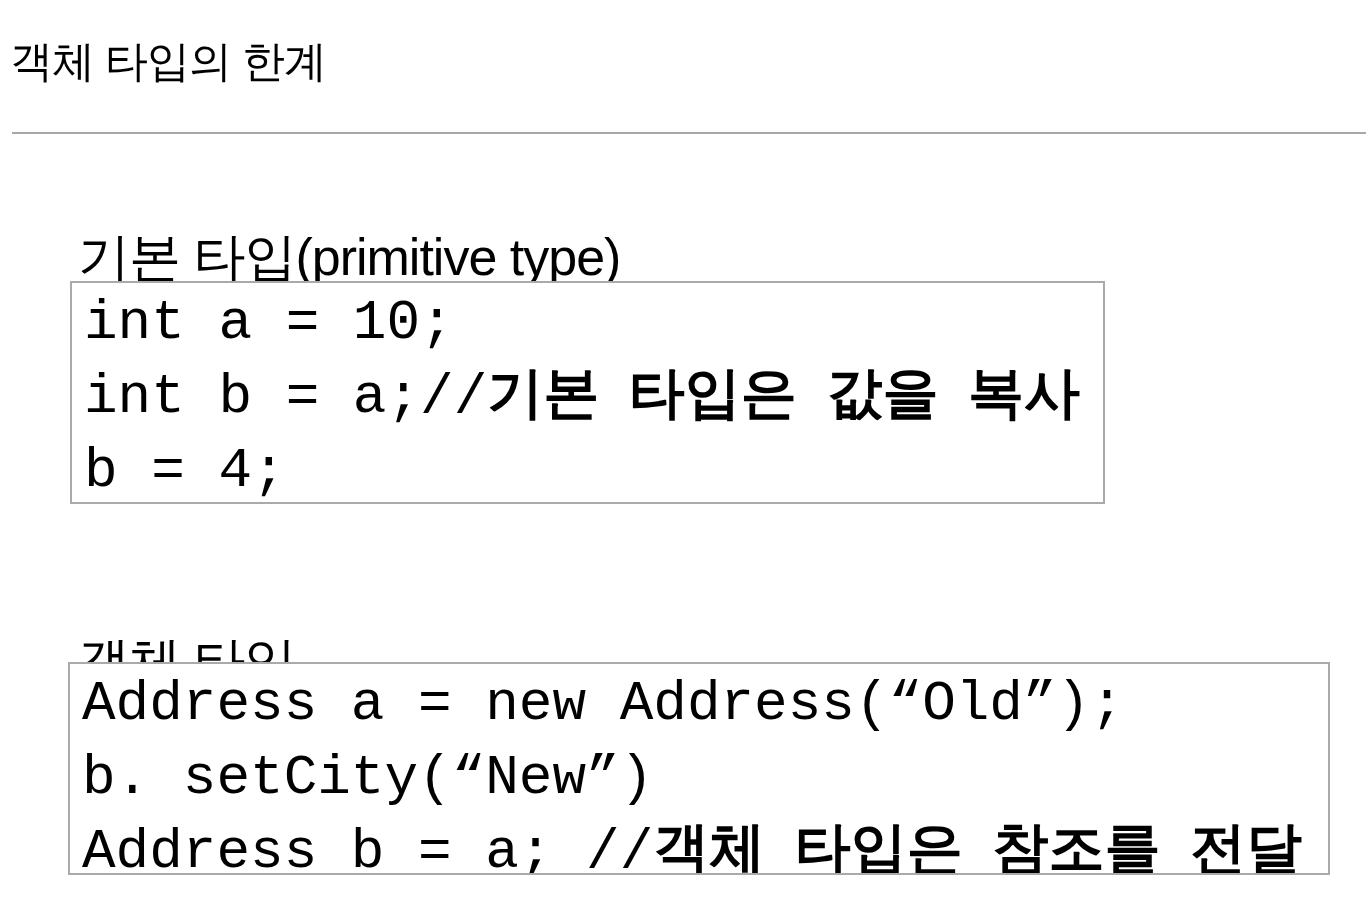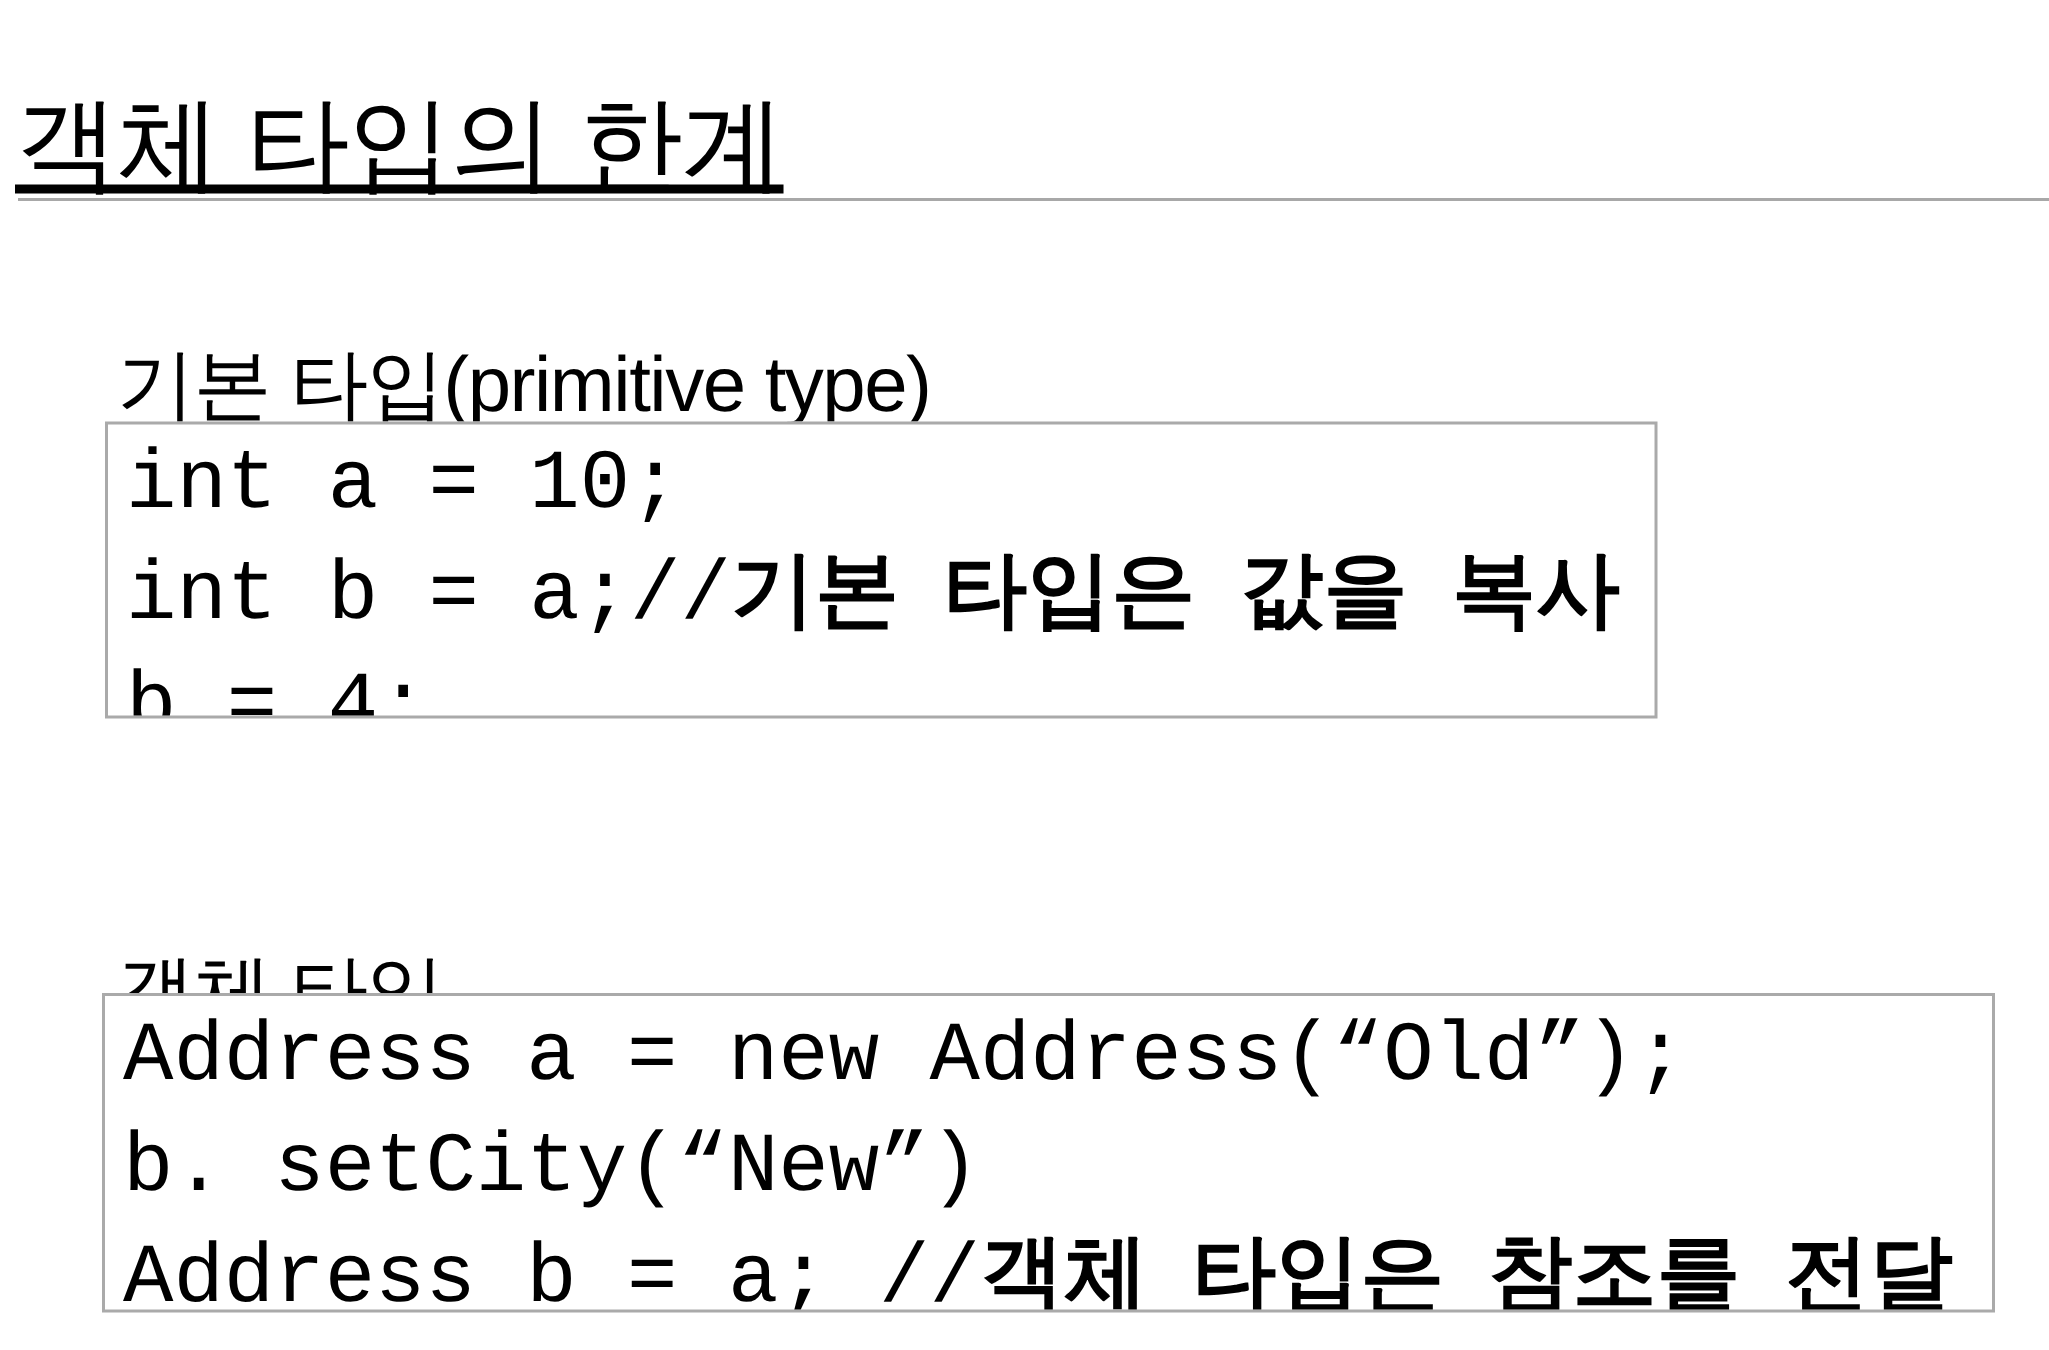--- a/index.html
+++ b/index.html
@@ -13,25 +13,24 @@
     position: relative;
     width: 1366px;
     height: 900px;
     background: #ffffff;
     overflow: hidden;
   }
   .slide-title {
     position: absolute;
     left: 10px;
     top: 4px;
-    font-size: 69px;
+    font-size: 43px;
     font-weight: 500;
     letter-spacing: -1px;
     white-space: pre;
-    text-decoration: underline;
   }
   .title-divider {
     position: absolute;
     left: 12px;
     right: 0;
     top: 132px;
     height: 0;
     border: none;
     border-top: 2px solid #a8a8a8;
   }
@@ -50,21 +49,21 @@
     box-sizing: border-box;
     border: 2px solid #aaaaaa;
     background: #ffffff;
     padding: 1px 0 0 12px;
     overflow: hidden;
   }
   .code-box-primitive {
     left: 70px;
     top: 281px;
     width: 1035px;
-    height: 198px;
+    height: 223px;
   }
   .code-box-object {
     left: 68px;
     top: 662px;
     width: 1262px;
     height: 213px;
   }
   .code-line {
     font-family: "Liberation Mono", monospace;
     font-size: 56px;

